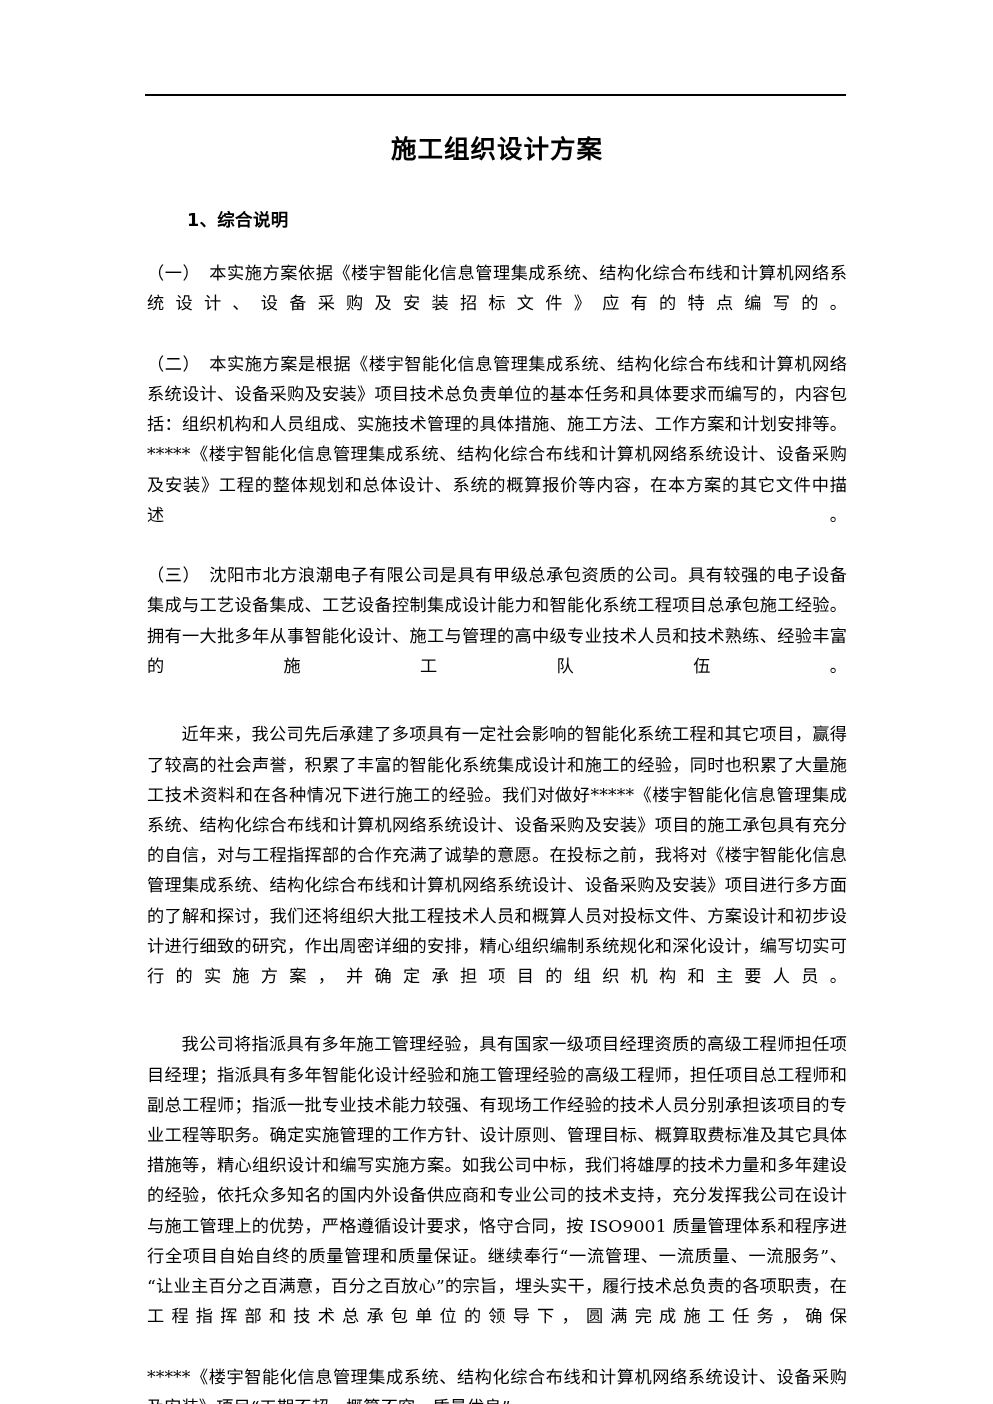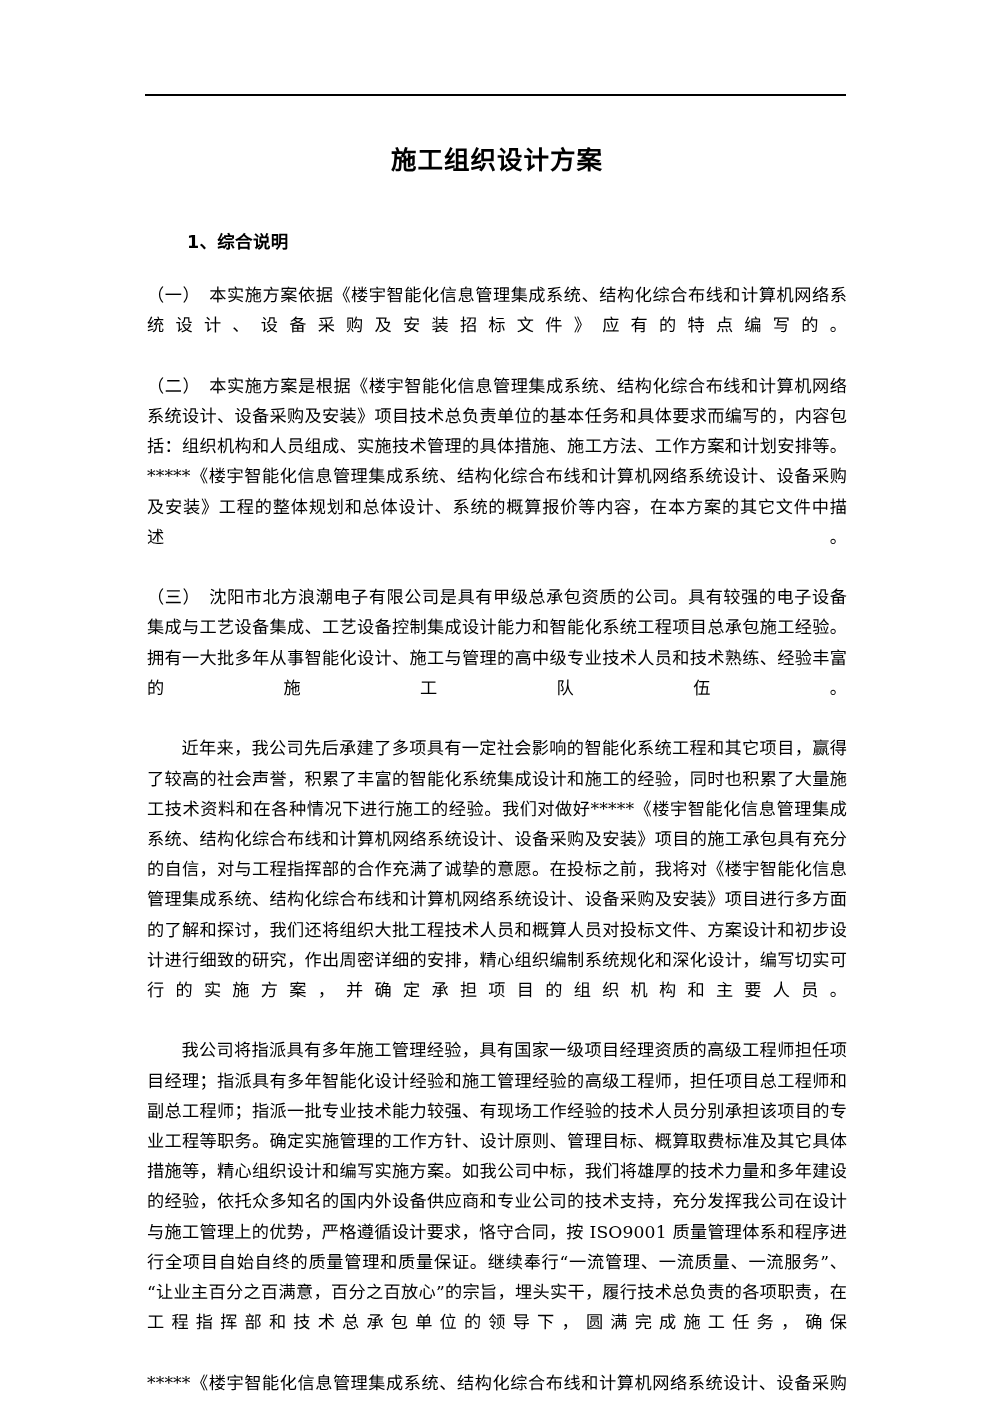--- a/index.html
+++ b/index.html
@@ -48,21 +48,21 @@
     left: 147px;
     top: 96px;
     width: 700px;
   }
 
   .doc-title {
     text-align: center;
     font-size: 25.5px;
     font-weight: bold;
     letter-spacing: 1px;
-    margin: 11px;
+    margin: 0;
     padding-top: 34px;
     padding-bottom: 0;
     line-height: 1.5;
     font-family: "DejaVu Serif", "Liberation Serif", serif;
   }
 
   .section-heading {
     font-size: 17.5px;
     font-weight: bold;
     margin: 0;
@@ -79,21 +79,21 @@
     margin: 0;
     text-align: justify;
     text-justify: inter-character;
     letter-spacing: 0.1px;
     word-break: break-all;
     font-family: "DejaVu Serif", "Liberation Serif", serif;
   }
 
   .para-first { padding-top: 24px; }
 
-  .indent2 { text-indent: 2em; }
+  .indent2 { text-indent: 2em; margin-top: 8px; }
 
   
   .para::after {
     content: "";
     display: inline-block;
     width: 100%;
   }
   .para.nostretch::after { display: none; }
 </style>
 </head>

